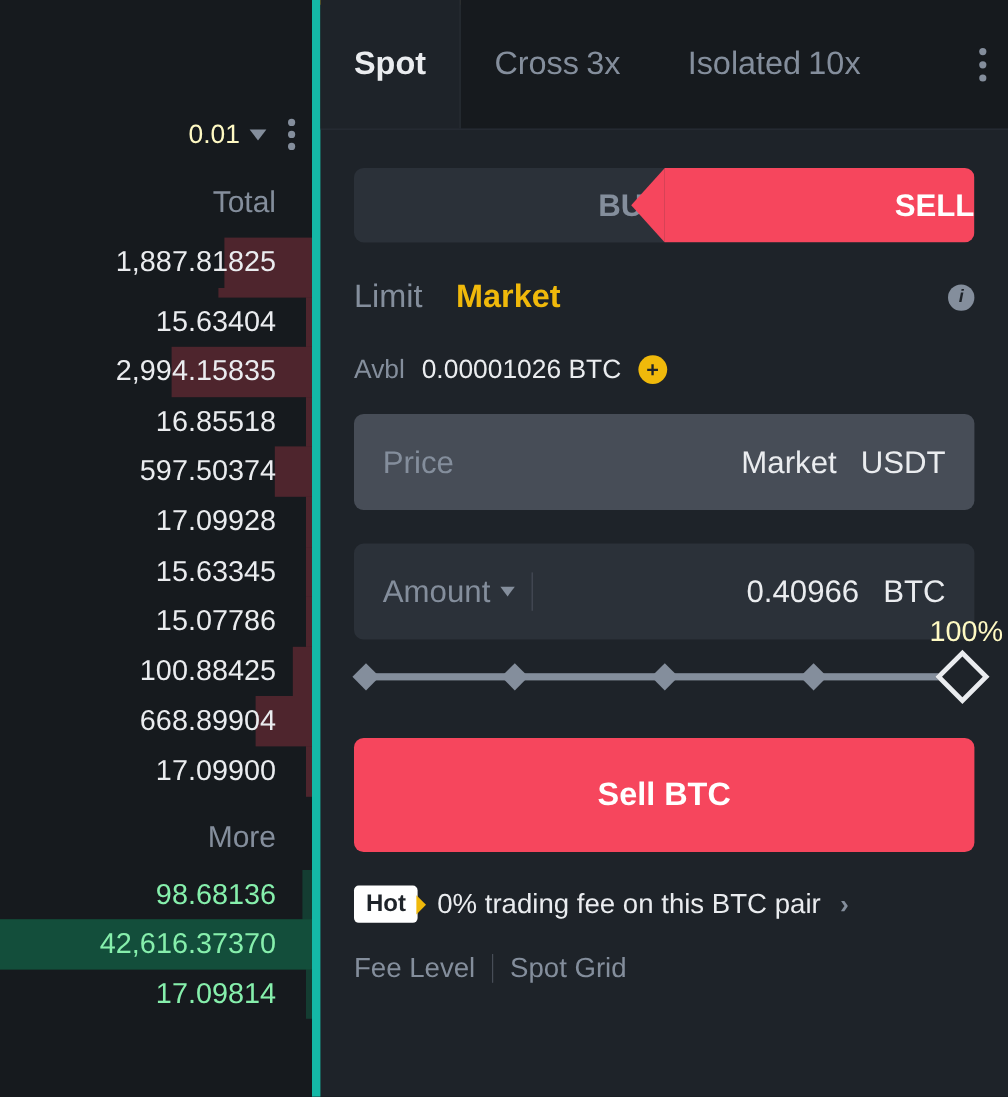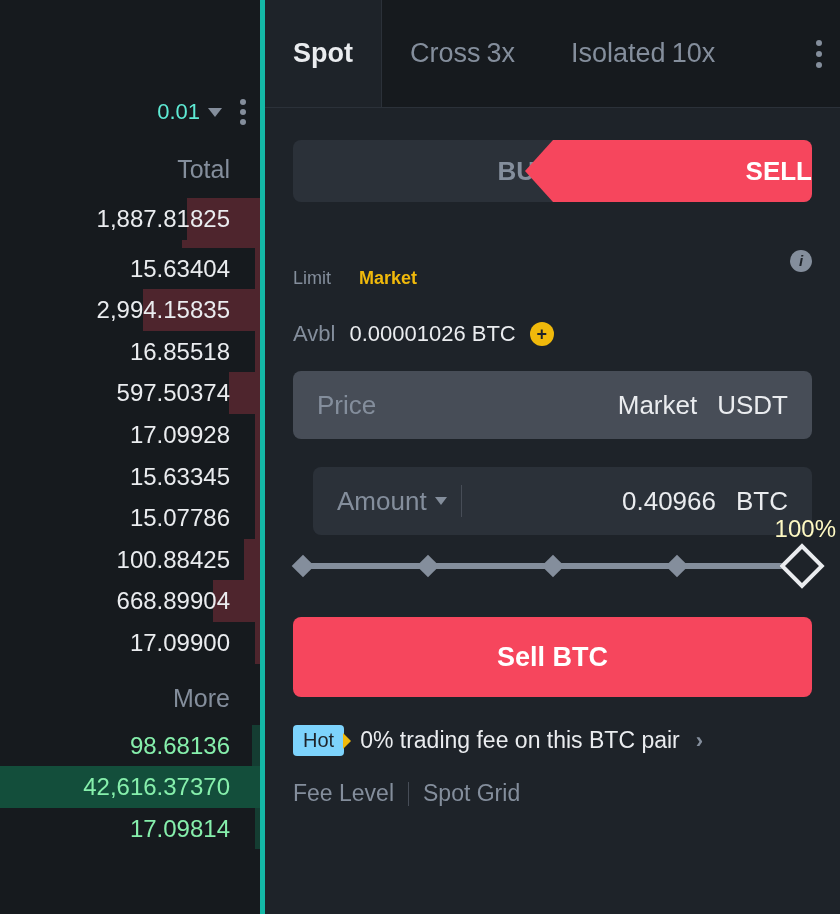--- a/index.html
+++ b/index.html
@@ -24,21 +24,21 @@
     align-items: center;
     justify-content: flex-end;
     gap: 14px;
     padding-right: 10px;
     margin-bottom: 26px;
   }
   .ob-step {
     display: flex;
     align-items: center;
     gap: 8px;
-    color: #5eead4;
+    color: #fef9c3;
     font-size: 22px;
     cursor: pointer;
   }
   .ob-step .caret {
     width: 0; height: 0;
     border-left: 7px solid transparent;
     border-right: 7px solid transparent;
     border-top: 9px solid #848e9c;
   }
   .ob-menu-dots {
@@ -84,21 +84,21 @@
     font-size: 25px;
     padding: 20px 30px 12px 0;
     cursor: pointer;
   }
   .ob-row.bid.highlight { background: rgba(14,203,129,0.12); }
 
   
   .panel {
     flex: 1;
     background: #1e2329;
-    border-left: 5px solid #14b8a6;
+    border-left: 7px solid #14b8a6;
     display: flex;
     flex-direction: column;
     position: relative;
   }
   .tabs {
     display: flex;
     align-items: stretch;
     height: 108px;
     border-bottom: 1px solid #2b3139;
     gap: 0;
@@ -188,27 +188,26 @@
     border-right: 28px solid #f6465d;
   }
 
   .ordertypes {
     display: flex;
     align-items: center;
     gap: 28px;
     margin-bottom: 32px;
   }
   .ordertypes .otype {
-    font-size: 18px;
+    font-size: 27px;
     color: #848e9c;
     cursor: pointer;
     display: flex;
     align-items: center;
     gap: 8px;
-    margin-top: 36px;
   }
   .ordertypes .otype.active { color: #f0b90b; font-weight: 600; }
   .ordertypes .caret {
     width: 0; height: 0;
     border-left: 7px solid transparent;
     border-right: 7px solid transparent;
     border-top: 9px solid #848e9c;
   }
   .ordertypes .info-icon {
     margin-left: auto;
@@ -239,27 +238,27 @@
     background: #f0b90b;
     color: #1e2329;
     display: flex; align-items: center; justify-content: center;
     font-size: 18px; font-weight: 700;
     cursor: pointer;
   }
 
   .field {
     background: #474d57;
     border-radius: 8px;
-    height: 68px;
+    height: 80px;
     display: flex;
     align-items: center;
     padding: 0 24px;
     margin-bottom: 28px;
   }
-  .field.amount { background: #2b3139; margin-left: 20px; }
+  .field.amount { background: #2b3139; }
   .field .flabel {
     color: #848e9c;
     font-size: 26px;
     display: flex;
     align-items: center;
     gap: 8px;
   }
   .field .flabel .caret {
     width: 0; height: 0;
     border-left: 6px solid transparent;
@@ -331,40 +330,40 @@
     border: 4px solid #eaecef;
     transform: translate(-50%, -50%) rotate(45deg);
     cursor: grab;
   }
 
   .submit {
     background: #f6465d;
     color: #fff;
     font-size: 27px;
     font-weight: 600;
-    height: 80px;
+    height: 95px;
     border: none;
     border-radius: 8px;
     width: 100%;
     cursor: pointer;
     margin-bottom: 28px;
   }
 
   .promo {
     display: flex;
     align-items: center;
     gap: 16px;
     margin-bottom: 24px;
     cursor: pointer;
   }
   .promo .badge {
-    background: #7dd3fc;
+    background: #ffffff;
     color: #1e2329;
     font-size: 20px;
-    font-weight: 400;
+    font-weight: 700;
     padding: 4px 10px;
     border-radius: 4px;
     position: relative;
   }
   .promo .badge::after {
     content: '';
     position: absolute;
     right: -7px; top: 50%;
     transform: translateY(-50%);
     width: 0; height: 0;

